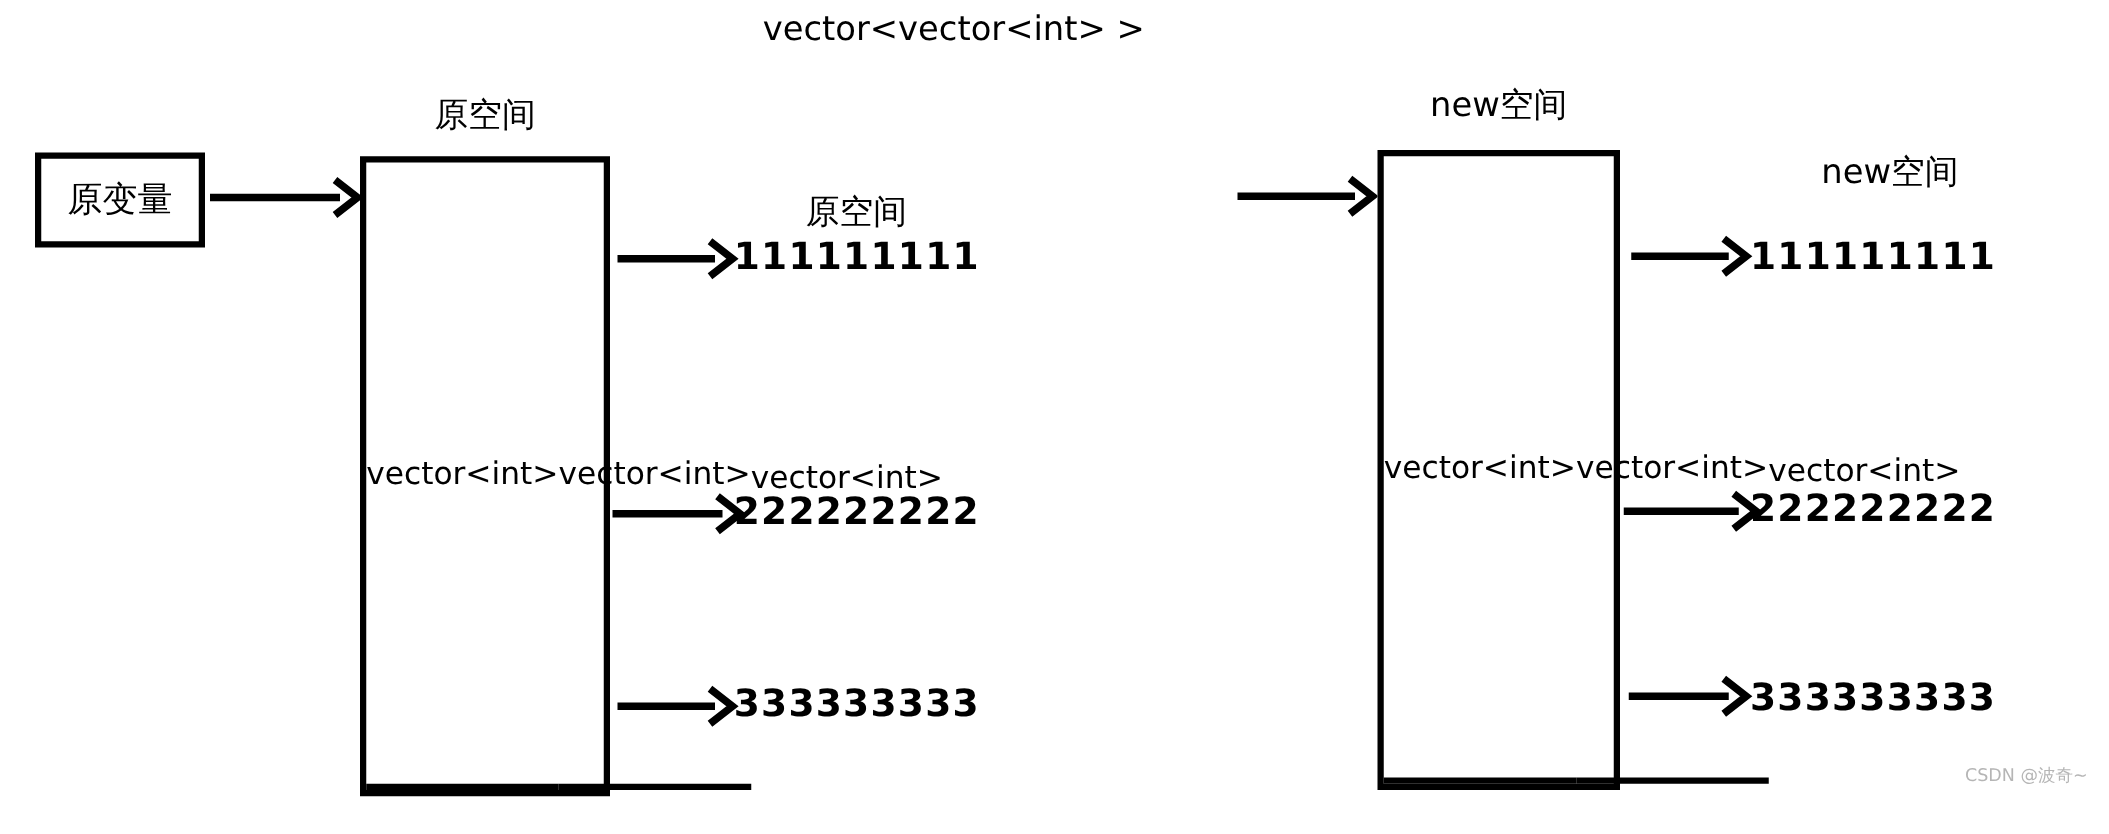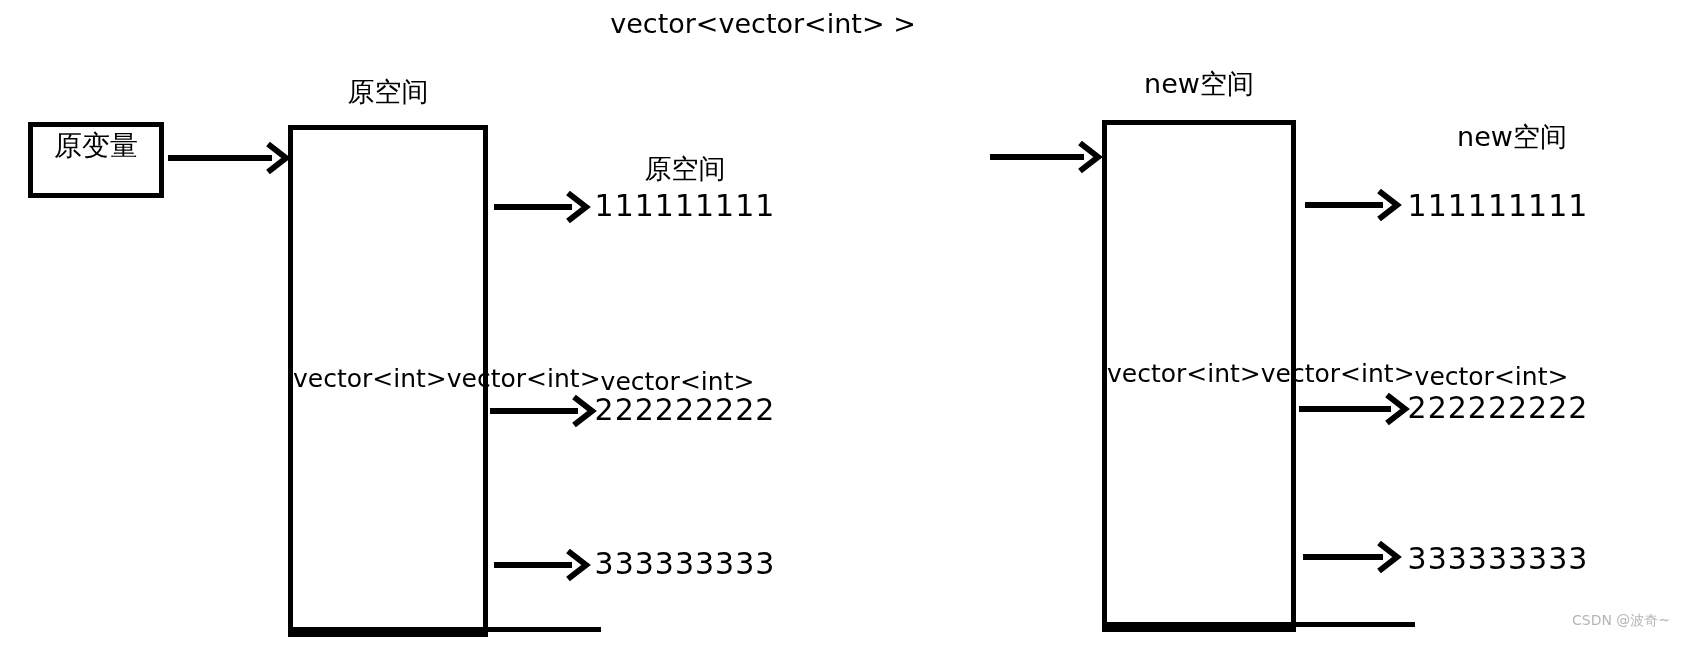--- a/index.html
+++ b/index.html
@@ -24,20 +24,21 @@
 
   .title {
     left: 593px; top: 8px; width: 340px;
     text-align: center;
     font-size: 27px;
   }
 
   .src-box {
     border: 5px solid var(--ink);
     display: flex;
+    align-items: center;
     justify-content: center;
     font-size: 28px;
     background: var(--bg);
   }
   .src-box.left  { left: 28px;  top: 122px; width: 136px; height: 76px; }
   .src-box.right { left: 842px; top: 116px; width: 136px; height: 78px; }
 
   .stack-label {
     text-align: center;
     font-size: 27px;
@@ -62,20 +63,21 @@
   .cell:not(:last-child) { border-bottom: 5px solid var(--ink); }
 
   .ptr-label {
     text-align: center;
     font-size: 27px;
   }
   .ptr-value {
     text-align: center;
     font-size: 30px;
     letter-spacing: 1px;
+    font-weight: bold;
   }
   .arrow { overflow: visible; }
   .arrow line, .arrow polyline {
     stroke: var(--ink);
     stroke-width: 6;
     fill: none;
   }
 
   .watermark {
     left: 1572px; top: 612px;

